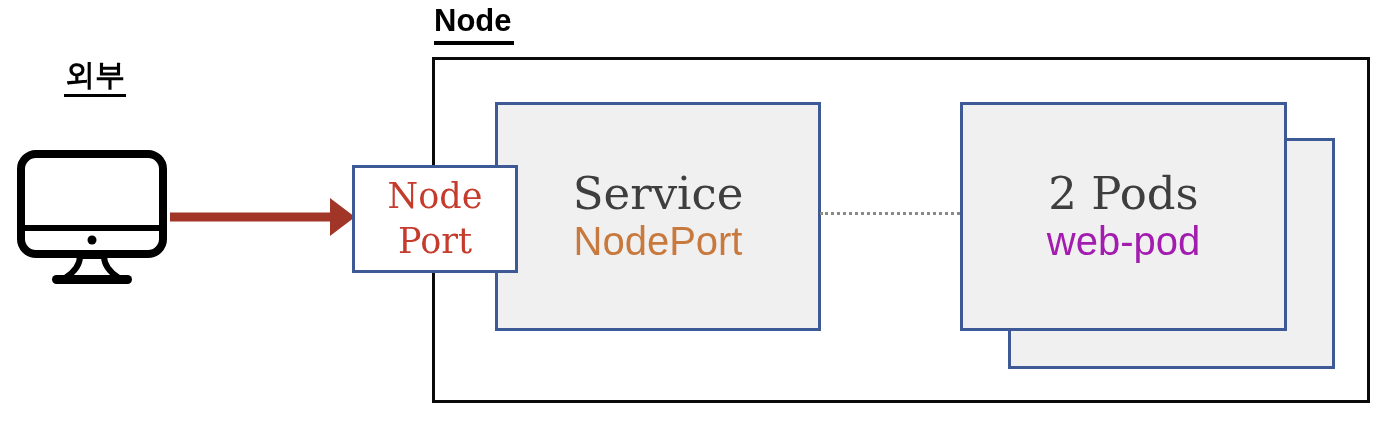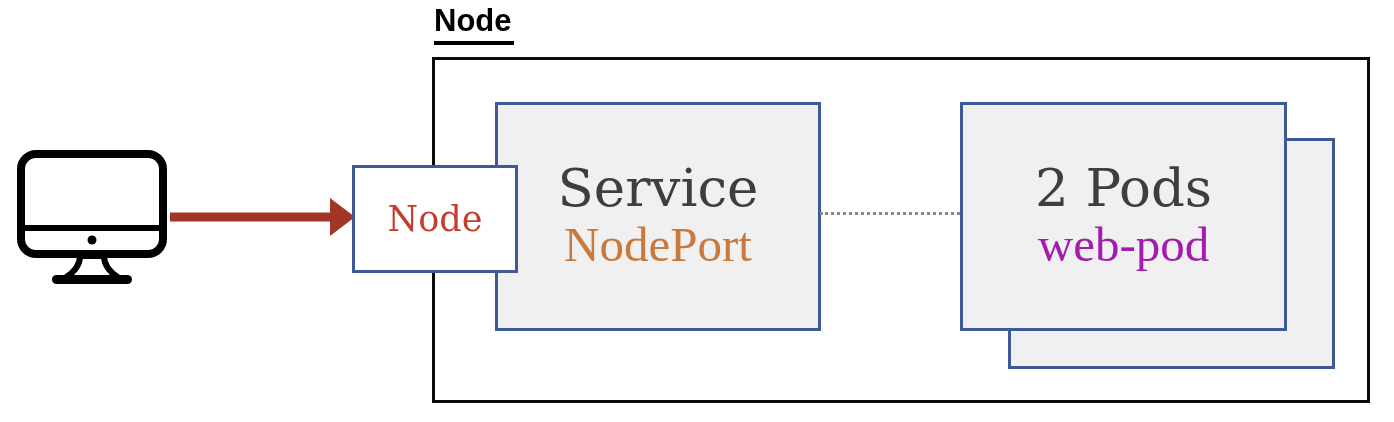--- a/index.html
+++ b/index.html
@@ -83,28 +83,28 @@
   }
   .pod-front {
     left: 960px; top: 102px;
     width: 327px; height: 229px;
     z-index: 3;
     display: flex; flex-direction: column;
     align-items: center; justify-content: center;
   }
   .box-title {
     font-family: "DejaVu Serif", "Liberation Serif", serif;
-    font-size: 53px;
+    font-size: 45px;
     color: #3e3e3e;
     line-height: 1.1;
     white-space: nowrap;
   }
   .box-subtitle {
-    font-family: Liberation Serif, serif;
-    font-size: 49px;
+    font-family: Liberation Sans, sans-serif;
+    font-size: 40px;
     line-height: 1.15;
     white-space: nowrap;
   }
   .subtitle-orange { color: #c8793d; }
   .subtitle-purple { color: #a21caf; }
   
   .nodeport-box {
     position: absolute;
     left: 352px; top: 165px;
     width: 166px; height: 108px;
@@ -128,21 +128,21 @@
     border-top: 3px dotted #8a8a8a;
     z-index: 2;
   }
 </style>
 </head>
 <body>
 
 <div class="canvas">
 
   <div class="client-label">
-    <br>
+    <span class="uline">외부</span><br>
   </div>
 
   <svg class="client-icon" viewBox="0 0 152 138" aria-hidden="true">
     <rect x="5" y="5" width="142" height="100" rx="15" ry="15" fill="#ffffff" stroke="#000000" stroke-width="8"></rect>
     <line x1="5" y1="79" x2="147" y2="79" stroke="#000000" stroke-width="6"></line>
     <circle cx="76" cy="91" r="4.5" fill="#000000"></circle>
     <path d="M64 107 C 64 117, 57 124, 49 129 L103 129 C 95 124, 88 117, 88 107 Z" fill="#ffffff" stroke="#000000" stroke-width="6" stroke-linejoin="round"></path>
     <rect x="36" y="126" width="80" height="9" rx="4.5" fill="#000000"></rect>
   </svg>
 
@@ -164,15 +164,16 @@
   <div class="connector"></div>
 
   <div class="gray-box pod-back"></div>
   <div class="gray-box pod-front">
     <div class="box-title">2 Pods</div>
     <div class="box-subtitle subtitle-purple">web-pod</div>
   </div>
 
   <div class="nodeport-box">
     <span>Node</span>
+    <span>Port</span>
   </div>
 
 </div>
 
 </body></html>

